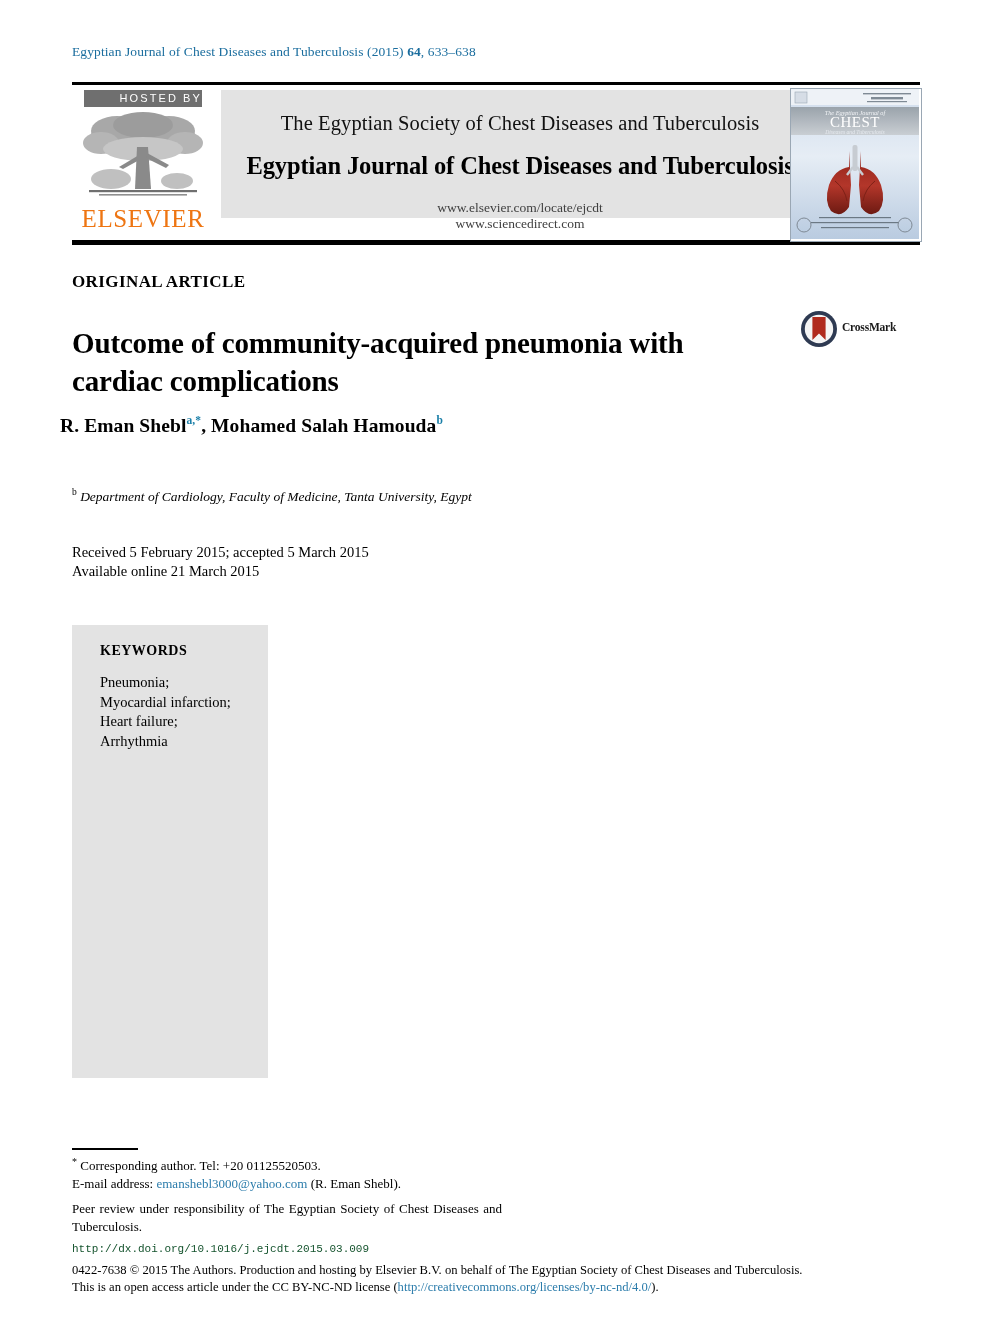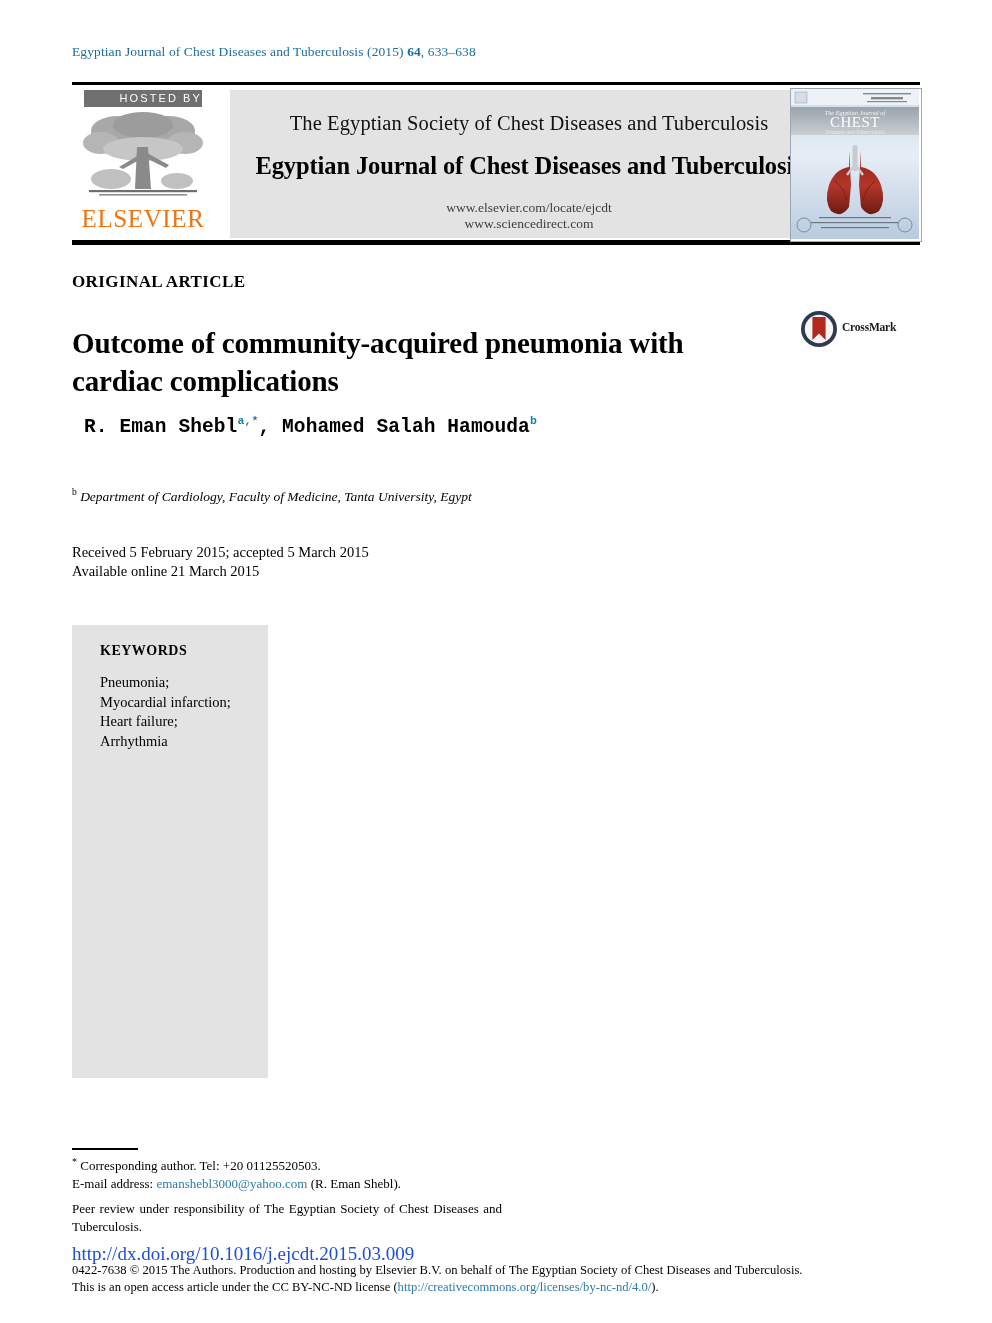--- a/index.html
+++ b/index.html
@@ -94,24 +94,24 @@
     color: #ee7512;
     font-family: "Liberation Serif", serif;
     font-size: 25px;
     letter-spacing: 0.6px;
     line-height: 26px;
   }
 
   
   .journal-panel {
     position: absolute;
-    left: 158px;
+    left: 149px;
     top: 8px;
     width: 598px;
-    height: 148px;
+    height: 128px;
     background: #e3e3e3;
     text-align: center;
   }
   .society-line {
     font-family: "Liberation Serif", serif;
     font-size: 20.5px;
     color: #111111;
     margin-top: 22px;
     letter-spacing: 0.1px;
   }
@@ -180,23 +180,23 @@
     font-family: "Liberation Serif", serif;
     font-weight: bold;
     font-size: 11.5px;
     color: #1a1a1a;
     letter-spacing: -0.2px;
   }
 
   
   .authors {
     position: absolute;
-    left: 84px;
+    left: 60px;
     top: 414px;
-    font-family: Liberation Mono, monospace;
+    font-family: Liberation Serif, serif;
     font-weight: bold;
     font-size: 19.5px;
     letter-spacing: 0.1px;
   }
   .authors sup {
     color: #1a7fa8;
     font-size: 11.5px;
     font-weight: bold;
     vertical-align: super;
   }
@@ -288,23 +288,23 @@
   a, .link {
     color: #2b7cab;
     text-decoration: none;
   }
 
   
   .doi-line {
     position: absolute;
     left: 72px;
     top: 1243px;
-    font-family: Liberation Serif, serif;
-    font-size: 19px;
-    color: #1d4ed8;
+    font-family: Liberation Mono, monospace;
+    font-size: 11px;
+    color: #14532d;
   }
   .legal {
     position: absolute;
     left: 72px;
     top: 1262px;
     width: 850px;
     font-family: "Liberation Serif", serif;
     font-size: 12.6px;
     line-height: 16.5px;
   }

